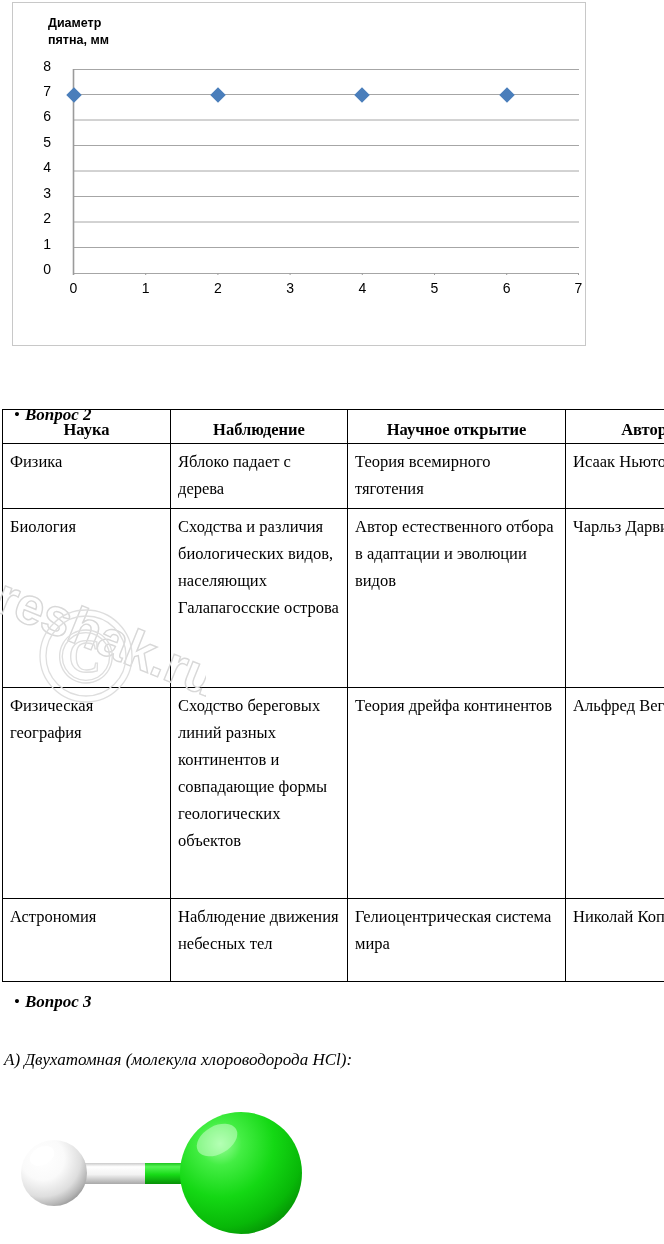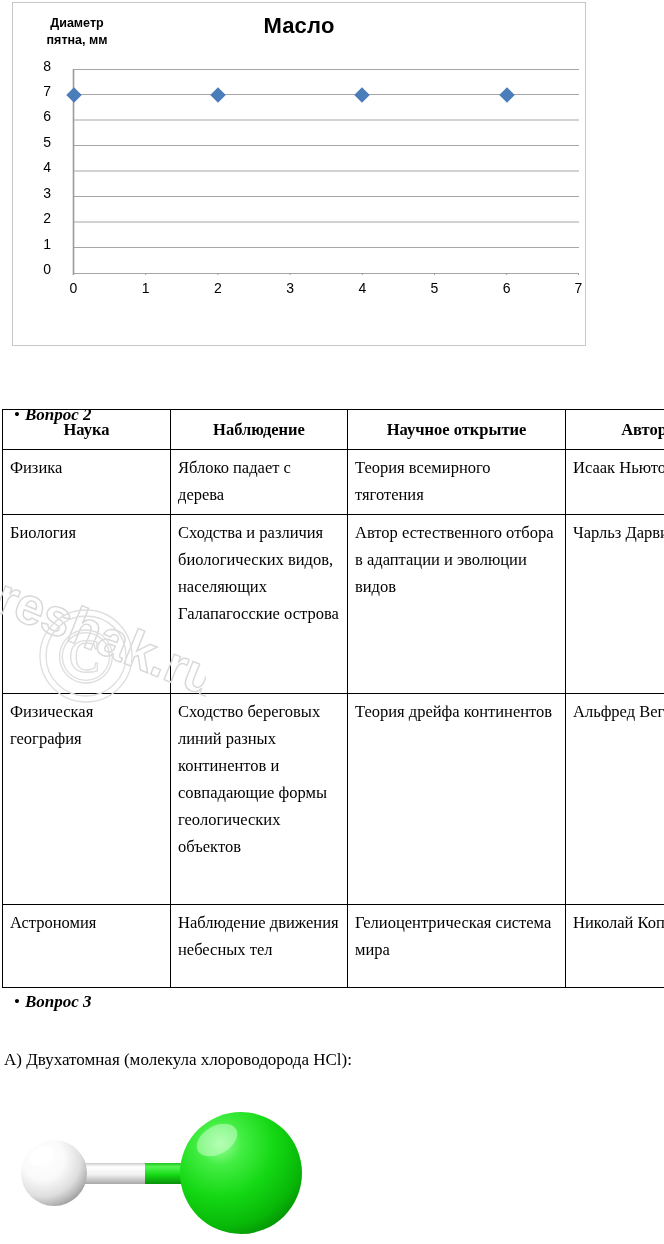--- a/index.html
+++ b/index.html
@@ -34,29 +34,28 @@
     width: 100%;
     text-align: center;
     font-family: "Liberation Sans", sans-serif;
     font-weight: bold;
     font-size: 22px;
     letter-spacing: 0.2px;
     color: #000;
   }
   .y-axis-title {
     position: absolute;
-    left: 9px;
+    left: 35px;
     top: 12px;
     width: 110px;
     font-family: "Liberation Sans", sans-serif;
     font-weight: bold;
     font-size: 12.5px;
     line-height: 17px;
     color: #000;
-    text-align: center;
   }
   
   .plot-area {
     position: absolute;
     left: 48px;
     top: 66px;
     width: 518px;
     height: 206px;
   }
   .grid-svg { position:absolute; left:0; top:0; }
@@ -141,21 +140,21 @@
     font-family: "Liberation Serif", serif;
     font-size: 16.5px;
     line-height: 27px;
     text-align: left;
   }
   .sci-table th {
     text-align: center;
     font-weight: bold;
     line-height: 27px;
     padding-top: 6px;
-    padding-bottom: 6px;
+    padding-bottom: 0;
     margin-left: 26px;
   }
   .col-a { width: 153px; }
   .col-b { width: 162px; }
   .col-c { width: 203px; }
   .col-d { width: 142px; }
   .row-physics td    { height: 48px; }
   .row-biology td    { height: 168px; }
   .row-geography td  { height: 200px; }
   .row-astronomy td  { height: 72px; }
@@ -172,37 +171,37 @@
   }
 
   
   .hcl-text {
     position: absolute;
     left: 4px;
     top: 1050px;
     font-family: "Liberation Serif", serif;
     font-size: 17px;
     color: #000;
+    font-style: italic;
   }
 
   
   .molecule {
     position: absolute;
     left: 8px;
     top: 1094px;
     width: 320px;
     height: 150px;
   }
 </style>
 </head>
 <body>
 
 <div class="chart-panel">
 
-  <div class="chart-title">Масло</div>
 
   <div class="y-axis-title">
     <div>Диаметр</div>
     <div>пятна, мм</div>
   </div>
 
   <div class="y-tick-labels">
     <span style="top:0px;">8</span>
     <span style="top:25px;">7</span>
     <span style="top:50px;">6</span>

